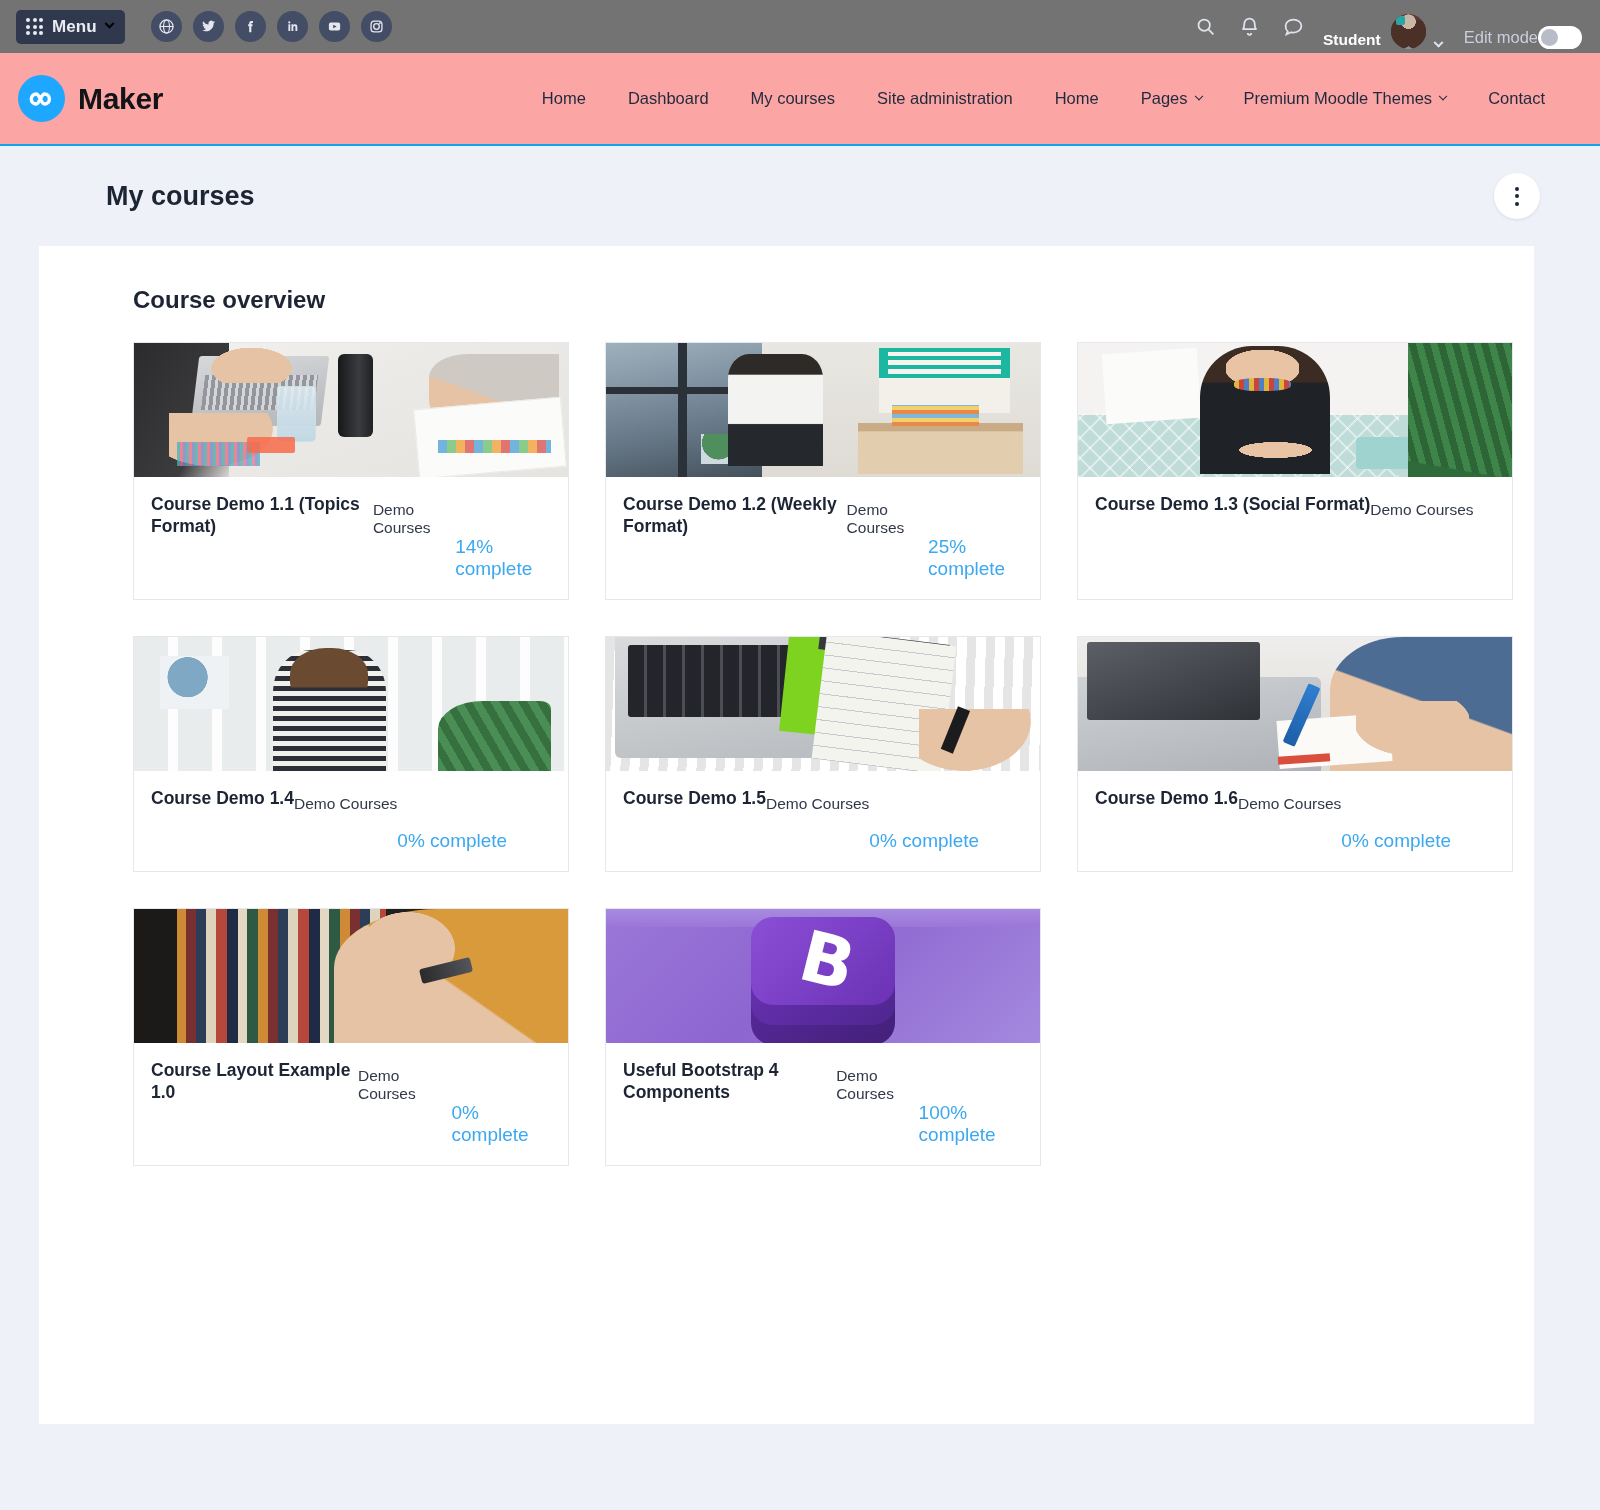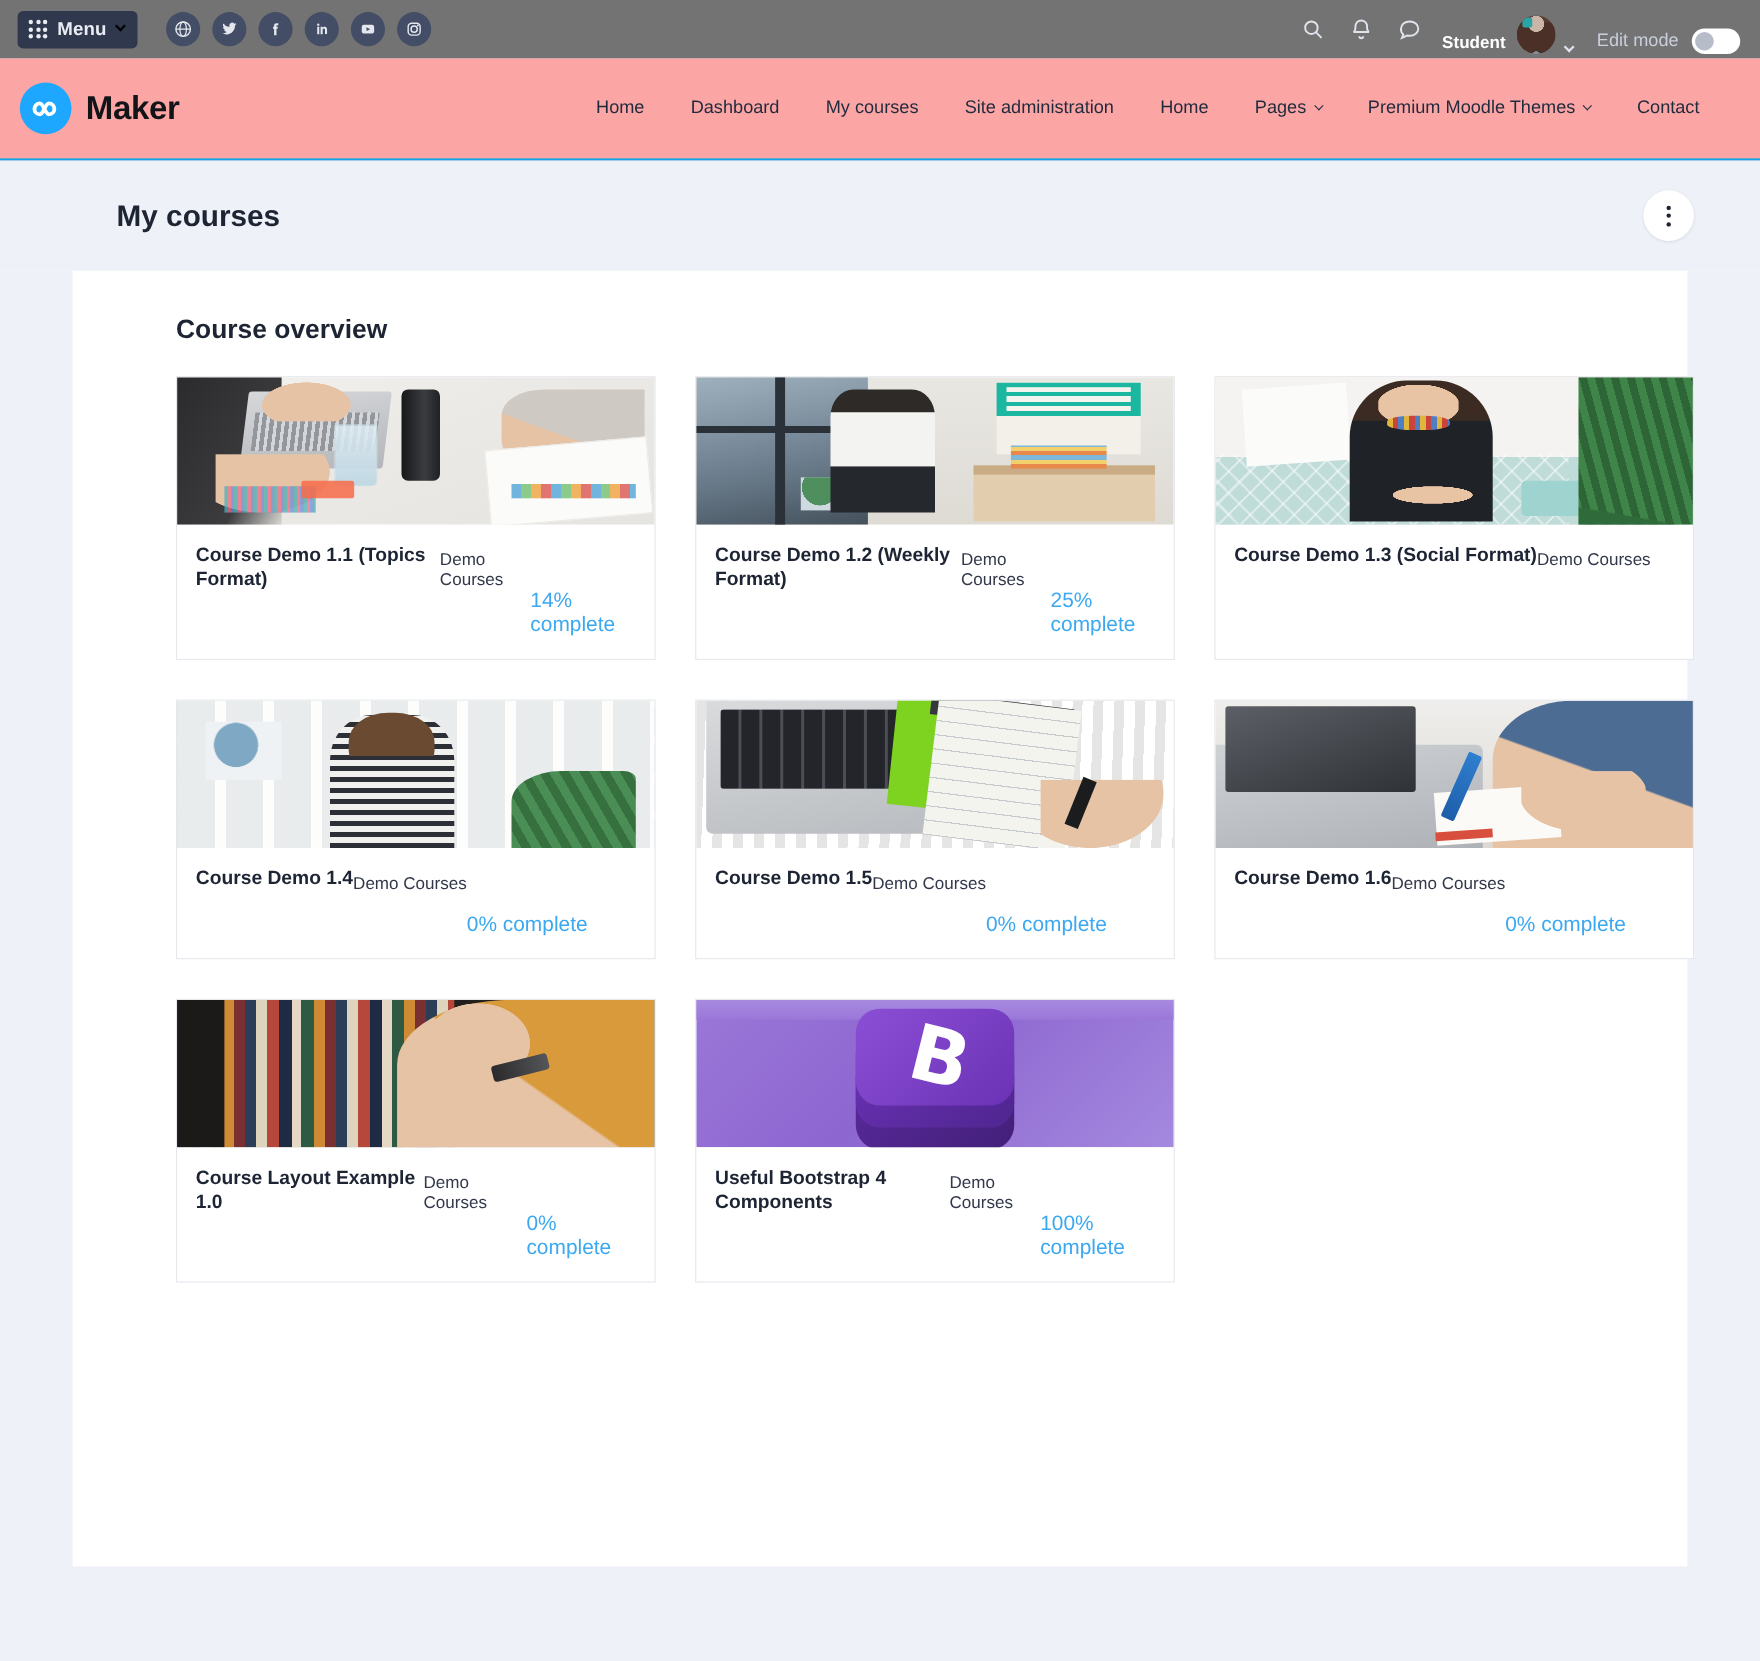--- a/index.html
+++ b/index.html
@@ -51,21 +51,21 @@
     background: linear-gradient(145deg,#6d7b93 0%, #8a7266 45%, #3c3a3e 100%);
     position: relative; flex: none;
   }
   .avatar .hair { position:absolute; inset:0;
     background: radial-gradient(circle at 50% 22%, #c9b6a6 0 22%, rgba(0,0,0,0) 23%),
                 radial-gradient(circle at 22% 60%, #4a3026 0 42%, rgba(0,0,0,0) 43%),
                 radial-gradient(circle at 78% 60%, #4a3026 0 42%, rgba(0,0,0,0) 43%),
                 linear-gradient(180deg, #5e4236 0%, #3d2a22 55%, #8d9aa8 100%); }
   .avatar .teal { position:absolute; left:14%; top:6%; width:26%; height:26%; background:#2aa5a5; border-radius:2px; }
   .avatar-caret { color:#dfe3ec; margin-left: 9px; cursor:pointer; }
-  .editmode { display: flex; align-items: center; gap: 12px; margin-left: 22px; }
+  .editmode { display: flex; align-items: center; gap: 0; margin-left: 22px; }
   .editmode .t { color: #c8cedb; font-size: 16.5px; }
   .toggle { width: 44px; height: 23px; border-radius: 12px; background: #ffffff; position: relative; cursor: pointer; }
   .toggle i { position: absolute; left: 3px; top: 3px; width: 17px; height: 17px; border-radius: 50%; background: #b6bcc8; display:block; }
 
   
   .navbar {
     height: 93px;
     background: #fca5a5;
     display: flex;
     align-items: center;
@@ -94,21 +94,21 @@
   }
   .page-head h1 { font-size: 27px; color: #1d2433; margin-left: 106px; font-weight: bold; }
   .kebab {
     margin-left: auto; width: 46px; height: 46px; border-radius: 50%; background: #fff;
     display: flex; flex-direction: column; align-items: center; justify-content: center;
     gap: 3.5px; cursor: pointer; box-shadow: 0 1px 3px rgba(20,30,60,.10);
   }
   .kebab i { width: 4px; height: 4px; background: #1d2433; border-radius: 50%; display:block; }
 
   
-  .stage { background: #eef1f7; padding: 0 66px 0 66px; height: 1264px; }
+  .stage { background: #eef1f7; padding: 0 66px 0 39px; height: 1264px; }
   .panel { background: #ffffff; padding: 40px 28px 60px 28px; min-height: 1178px; }
   .panel h2 { font-size: 24px; color: #1d2433; font-weight: bold; margin: 0 0 28px 66px; }
 
   .controls { display: flex; gap: 0; margin: 0 66px 24px 66px; }
   .ctl {
     border: 1px solid #8e99ad; background: #fff; color: #44506a;
     font-size: 16.5px; display: inline-flex; align-items: center; gap: 12px;
     padding: 0 18px; height: 46px; cursor: pointer; white-space: nowrap;
   }
   .ctl .caret { border-width: 1.8px; width: 6px; height: 6px; }

